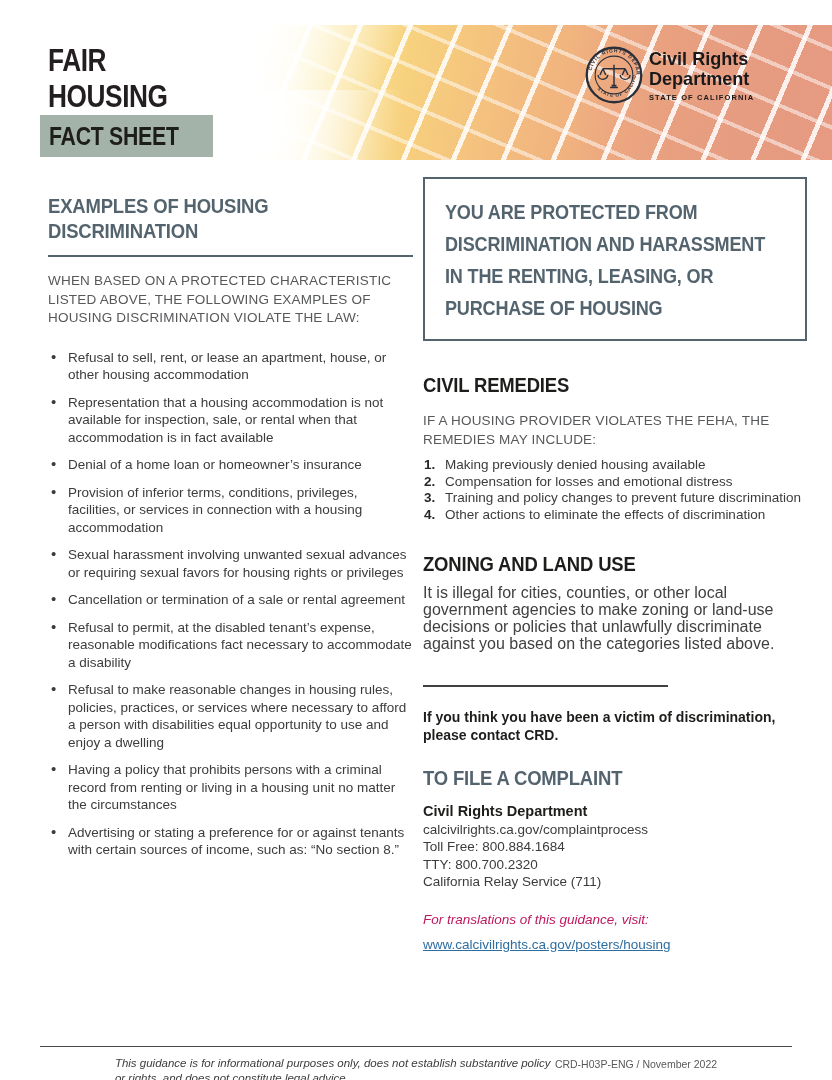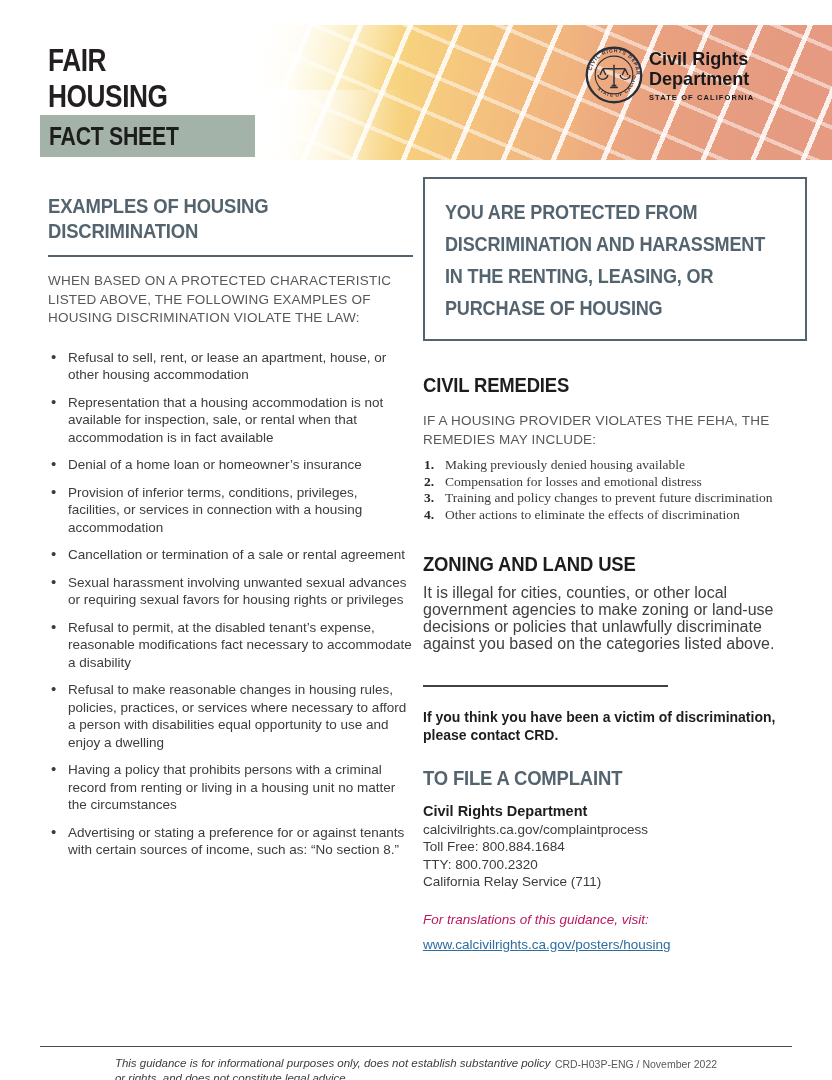--- a/index.html
+++ b/index.html
@@ -27,21 +27,21 @@
     content:""; position:absolute; left:0; bottom:0; width:190px; height:70px;
     background:linear-gradient(95deg, rgba(255,255,255,.9) 10%, rgba(255,255,255,0) 75%);
   }
   .title-block { position:absolute; left:48px; top:42px; }
   .title-line {
     font-size:32px; font-weight:700; color:#231f20; line-height:36px;
     letter-spacing:-.5px; transform:scaleX(.82); transform-origin:left;
     white-space:nowrap;
   }
   .fact-bar {
-    position:absolute; left:40px; top:115px; width:215px; height:42px;
+    position:absolute; left:40px; top:115px; width:173px; height:42px;
     background:#a4b3aa; display:flex; align-items:center; padding-left:9px;
   }
   .fact-bar .txt {
     font-size:25px; font-weight:700; color:#1d1d1b; letter-spacing:-.3px;
     transform:scaleX(.85); transform-origin:left; white-space:nowrap;
   }
   .seal { position:absolute; left:585px; top:46px; }
   .wordmark { position:absolute; left:649px; top:49px; }
   .wordmark .org-line {
     font-size:19px; font-weight:700; color:#19191b; line-height:20px;
@@ -84,21 +84,21 @@
 
   .protect-box { border:2px solid #54646f; padding:17px 20px 15px 20px; }
   .protect-box .box-heading {
     color:#54646f; font-weight:700; font-size:21px; line-height:32px;
     letter-spacing:-.2px; transform:scaleX(.86); transform-origin:left;
     width:116%;
   }
 
   .remedies-heading { margin-top:32px; }
   .remedies-intro   { }
-  .num-list { list-style:none; margin-top:8px; counter-reset:item;font-family:Liberation Serif, serif; }
+  .num-list { list-style:none; margin-top:8px; counter-reset:item; }
   .num-list li {
     position:relative; counter-increment:item; padding-left:22px;
     font-size:13.5px; line-height:16.5px; color:#3c3c3e;
   }
   .num-list li::before {
     content:counter(item) "."; position:absolute; left:1px; top:0; font-weight:700; color:#28282a;
   }
 
   .zoning-heading { margin-top:29px; }
   .zoning-body { margin-top:8px; font-size:16px; line-height:17px; color:#414143; }
@@ -181,22 +181,22 @@
   <div class="col-left">
     <div class="rule-under">
       <div class="h-slate">EXAMPLES OF HOUSING DISCRIMINATION</div>
     </div>
     <p class="caps-intro">WHEN BASED ON A PROTECTED CHARACTERISTIC LISTED ABOVE, THE FOLLOWING EXAMPLES OF HOUSING DISCRIMINATION VIOLATE THE LAW:</p>
     <ul class="bullet-list">
       <li>Refusal to sell, rent, or lease an apartment, house, or other housing accommodation</li>
       <li>Representation that a housing accommodation is not available for inspection, sale, or rental when that accommodation is in fact available</li>
       <li>Denial of a home loan or homeowner’s insurance</li>
       <li>Provision of inferior terms, conditions, privileges, facilities, or services in connection with a housing accommodation</li>
+      <li>Sexual harassment involving unwanted sexual advances or requiring sexual favors for housing rights or privileges</li>
       <li>Cancellation or termination of a sale or rental agreement</li>
-      <li>Sexual harassment involving unwanted sexual advances or requiring sexual favors for housing rights or privileges</li>
       <li>Refusal to permit, at the disabled tenant’s expense, reasonable modifications fact necessary to accommodate a disability</li>
       <li>Refusal to make reasonable changes in housing rules, policies, practices, or services where necessary to afford a person with disabilities equal opportunity to use and enjoy a dwelling</li>
       <li>Having a policy that prohibits persons with a criminal record from renting or living in a housing unit no matter the circumstances</li>
       <li>Advertising or stating a preference for or against tenants with certain sources of income, such as: “No section 8.”</li>
     </ul>
   </div>
 
   <div class="col-right">
 
     <div class="protect-box">

